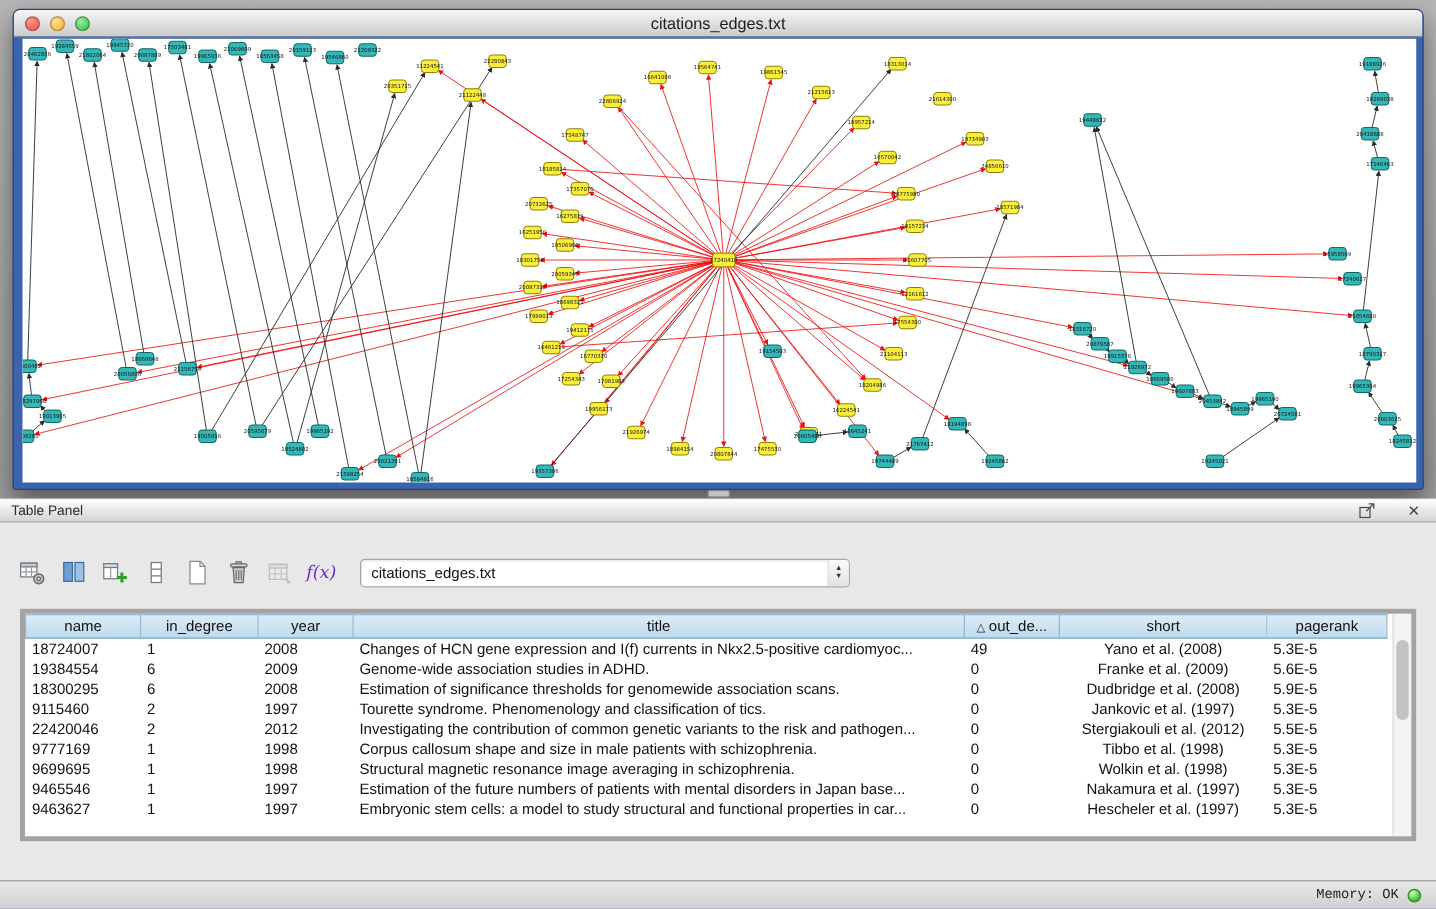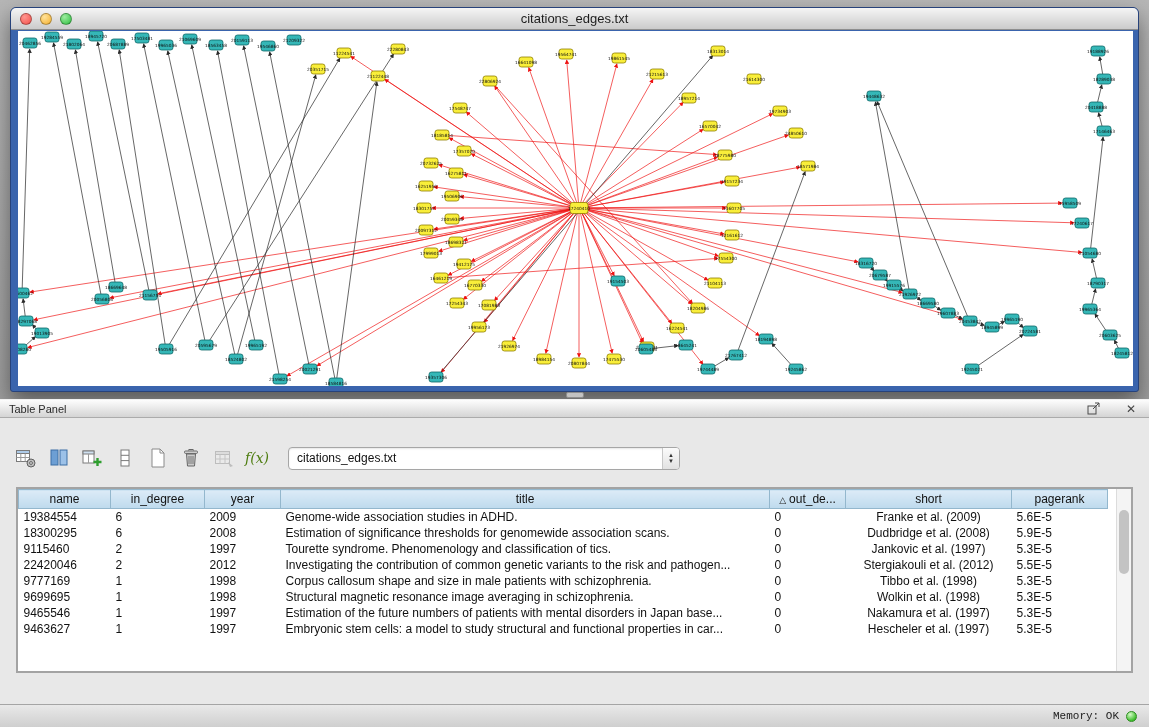--- a/index.html
+++ b/index.html
@@ -43,33 +43,33 @@
                 display:flex;align-items:center;padding:0 9px;gap:13px;}
   .panel-title{font-size:11px;color:#2a2a2a;}
   .panel-header .spacer{flex:1;}
   .hdr-icon{width:18px;height:14px;display:flex;align-items:center;
             justify-content:center;color:#444;font-size:12px;margin-left:6px;cursor:default;}
 
   .toolbar{position:absolute;left:14px;top:46px;height:26px;
            display:flex;align-items:center;gap:9px;}
   .tool{width:24px;height:24px;display:flex;align-items:center;justify-content:center;}
   .tool.disabled{opacity:.45;}
-  .fx{font-family:"DejaVu Serif",serif;font-style:italic;font-size:14px;color:#4d7c0f;}
+  .fx{font-family:"DejaVu Serif",serif;font-style:italic;font-size:14px;color:#6d28d9;}
   .table-select{width:392px;height:23px;margin-left:10px;background:#fff;
                 border:1px solid #a6a6a6;border-radius:4px;display:flex;align-items:center;
                 box-shadow:inset 0 1px 2px rgba(0,0,0,.10);}
   .table-select .val{flex:1;font-size:12px;color:#111;padding-left:8px;white-space:nowrap;
                      overflow:hidden;}
   .table-select .stepper{width:17px;height:100%;border-left:1px solid #c8c8c8;
                          display:flex;flex-direction:column;align-items:center;
                          justify-content:center;color:#333;font-size:6px;line-height:6px;
                          background:linear-gradient(#fbfbfb,#e2e2e2);border-radius:0 3px 3px 0;}
 
   .table-wrap{position:absolute;left:16px;top:88px;width:1117px;height:186px;
-              background:#fff;border:2px solid #a3a3a3;overflow:hidden;}
+              background:#fff;border:4px solid #a3a3a3;overflow:hidden;}
   table.data{border-collapse:collapse;table-layout:fixed;width:1089px;}
   table.data th{height:19px;font-weight:normal;font-size:12px;color:#111;
                 background:linear-gradient(#dcebf7,#bedaed);
                 border:1px solid #93b7cd;text-align:center;padding:0 2px;
                 white-space:nowrap;overflow:hidden;}
   table.data td{height:16px;font-size:12px;color:#111;padding:0 5px;white-space:nowrap;
                 overflow:hidden;text-overflow:ellipsis;line-height:16px;}
   .col-0{width:92px;} .col-1{width:94px;} .col-2{width:76px;}
   .col-3{width:489px;} .col-4{width:76px;} .col-5{width:166px;text-align:center;}
   .col-6{width:96px;}
@@ -749,20 +749,29 @@
             <th class="col-1">in_degree</th>
             <th class="col-2">year</th>
             <th class="col-3">title</th>
             <th class="col-4"><span class="sort-icon">△</span>out_de...</th>
             <th class="col-5">short</th>
             <th class="col-6">pagerank</th>
           </tr>
       </thead>
       <tbody id="table-body">
           <tr>
+            <td class="col-0">18724007</td>
+            <td class="col-1">1</td>
+            <td class="col-2">2008</td>
+            <td class="col-3">Changes of HCN gene expression and I(f) currents in Nkx2.5-positive cardiomyoc...</td>
+            <td class="col-4">49</td>
+            <td class="col-5">Yano et al. (2008)</td>
+            <td class="col-6">5.3E-5</td>
+          </tr>
+          <tr>
             <td class="col-0">19384554</td>
             <td class="col-1">6</td>
             <td class="col-2">2009</td>
             <td class="col-3">Genome-wide association studies in ADHD.</td>
             <td class="col-4">0</td>
             <td class="col-5">Franke et al. (2009)</td>
             <td class="col-6">5.6E-5</td>
           </tr>
           <tr>
             <td class="col-0">18300295</td>

